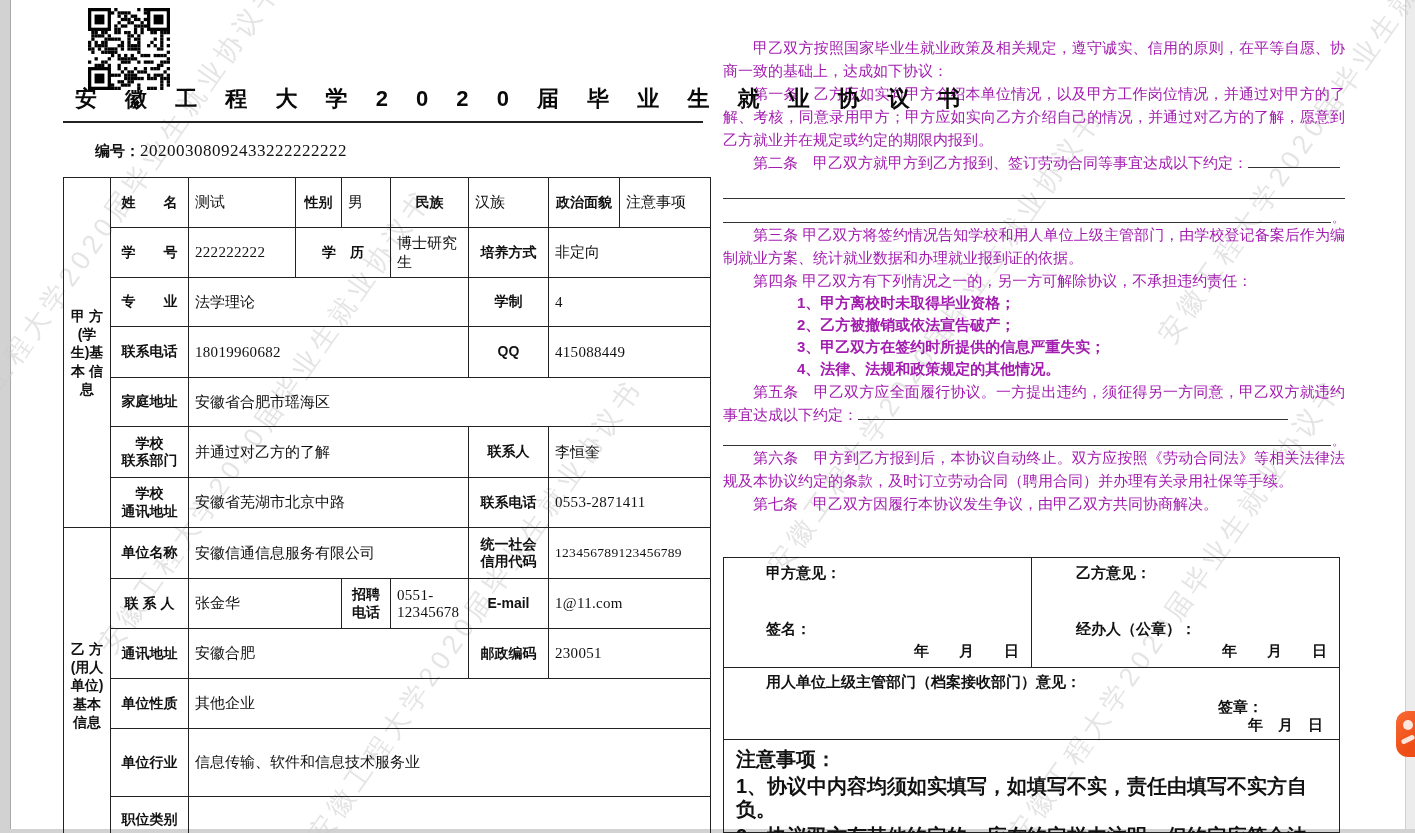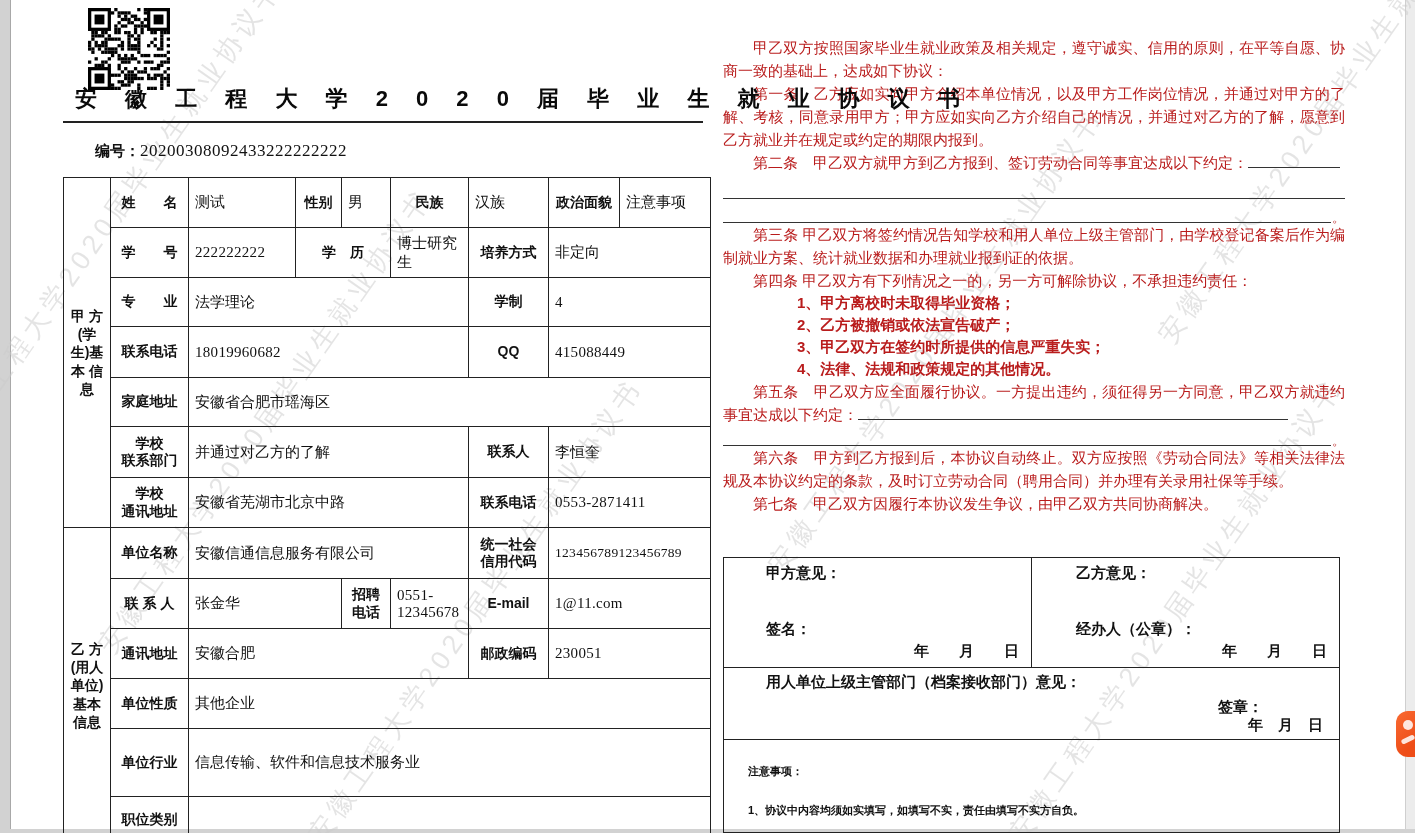--- a/index.html
+++ b/index.html
@@ -26,41 +26,41 @@
   
   table.main{position:absolute;left:63px;top:177px;z-index:1;border-collapse:collapse;table-layout:fixed;background:transparent;}
   table.main td{border:1.5px solid #222;padding:0 6px;vertical-align:middle;overflow:hidden;}
   td.sec{font-weight:bold;font-size:14px;text-align:center;line-height:1.3;padding:0 2px;}
   td.lb{font-weight:bold;font-size:14px;text-align:center;line-height:1.25;padding:0 3px;}
   td.val{font-family:"Liberation Serif", serif;font-size:15px;}
   td.val.num{letter-spacing:.3px;}
   .lb .ln{display:block;}
   
   .agree{position:absolute;left:723px;top:36px;width:622px;z-index:1;
-     font-size:15px;line-height:23px;text-align:justify;color:#b91c1c;}
+     font-size:15px;line-height:23px;text-align:justify;color:#a21caf;}
   .agree p{margin:0;text-indent:2em;}
   .mt4{margin-top:4px;} .mt6{margin-top:6px;} .mt8{margin-top:8px;} .mt10{margin-top:10px;}
   .item{padding-left:44px;margin:0;font-weight:bold;}
   .fill{display:inline-block;border-bottom:1.6px solid #333;height:13px;}
   .w90{width:92px;} .w430{width:430px;}
   .rule{height:24px;border-bottom:1.6px solid #333;}
   .rule-row{display:flex;align-items:flex-end;height:24px;}
   .rule-row .bar{flex:1;border-bottom:1.6px solid #333;height:100%;}
   .rule-row .dot{font-size:13px;line-height:10px;margin-left:1px;}
   .rule-short{height:20px;}
   
   .box{position:absolute;z-index:1;border:1.5px solid #222;box-sizing:border-box;font-size:15px;font-weight:bold;}
   .opA{left:723px;top:557px;width:617px;height:111px;display:flex;}
   .opA .cell{position:relative;height:100%;}
   .opA .cA{width:307px;border-right:1.5px solid #222;}
   .opA .cB{flex:1;}
   .pos{position:absolute;white-space:nowrap;margin-left:34px;}
   .opB{left:723px;top:668px;width:617px;height:72px;border-top:none;position:absolute;}
   .opC{left:723px;top:740px;width:617px;height:93px;border-top:none;position:absolute;font-weight:bold;}
-  .opC .nline{margin:16px;padding:0 8px;line-height:23px;font-size:11px;}
+  .opC .nline{margin:4px;padding:0 8px;line-height:23px;font-size:20px;}
   .opC .nt{padding-top:4px;}
   
   .floatie{position:absolute;left:1396px;top:711px;width:26px;height:46px;z-index:5;
      background:linear-gradient(135deg,#f96a32 0%,#ee4d17 70%);border-radius:12px 0 0 12px;}
   .floatie:after{content:"";position:absolute;left:7px;top:9px;width:10px;height:10px;
      background:#fff;border-radius:50%;opacity:.85;}
   .floatie:before{content:"";position:absolute;left:5px;top:26px;width:14px;height:5px;
      background:#fff;border-radius:3px;transform:rotate(-25deg);opacity:.85;}
 </style>
 </head>

